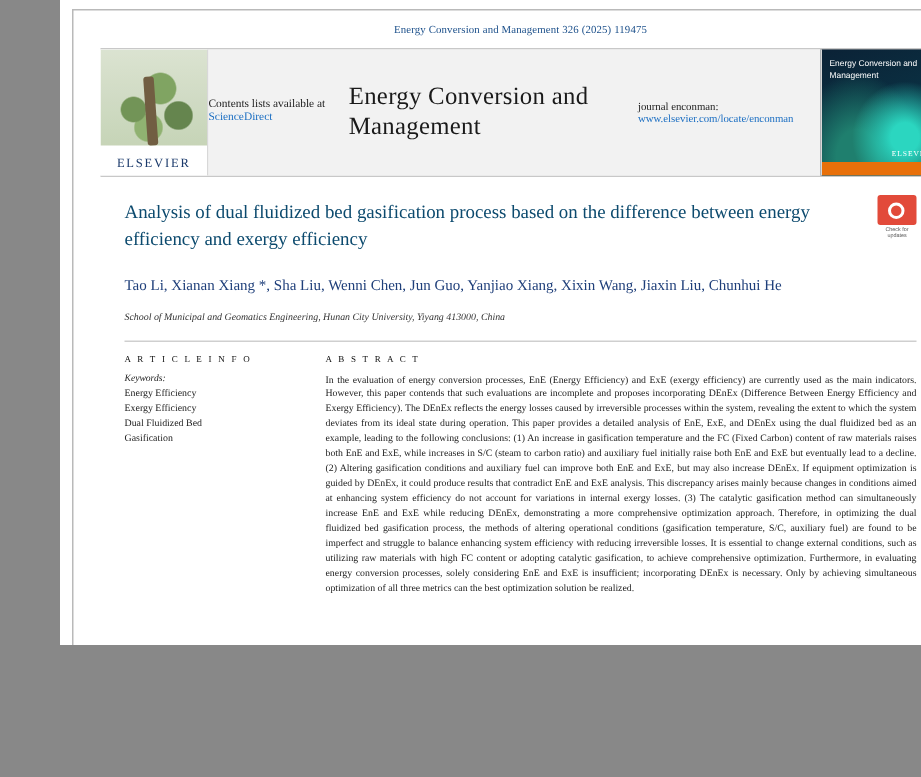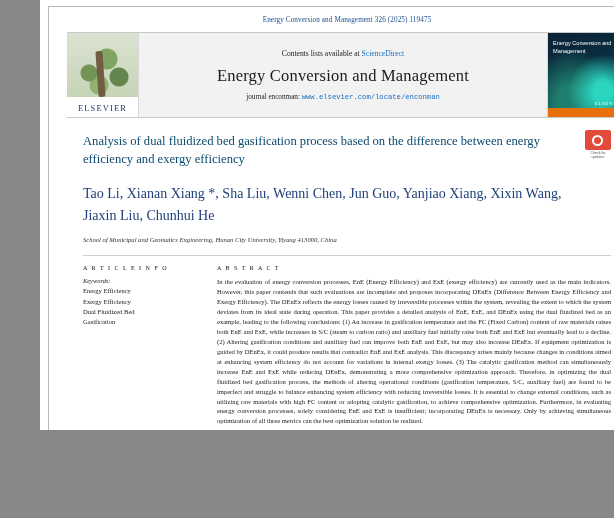--- a/index.html
+++ b/index.html
@@ -50,21 +50,21 @@
     background: #fff;
   }
   .masthead-inner {
     position: absolute;
     left: 72px;
     right: 80px;
     top: 0;
     bottom: 0;
     background: #f2f2f2;
     display: flex;
-    flex-direction: column;
+    flex-direction: row;
     align-items: center;
     justify-content: center;
   }
   .contents-line {
     font-size: 7.6px;
     color: #222;
     margin-bottom: 4px;
   }
   .contents-line .sd {
     color: #1b6ec2;
@@ -74,21 +74,20 @@
     color: #1a1a1a;
     letter-spacing: 0.2px;
     margin: 4px 0 7px 0;
   }
   .homepage-line {
     font-size: 7.2px;
     color: #222;
   }
   .homepage-line .url {
     color: #1b6ec2;
-    font-family: Liberation Mono, monospace;
   }
 
   
   .elsevier-box {
     position: absolute;
     left: 0;
     top: 0;
     width: 72px;
     height: 84px;
     box-sizing: border-box;
@@ -210,21 +209,21 @@
     font-size: 3.6px;
     color: #555;
     line-height: 1.25;
     margin-top: 1px;
     font-family: "Liberation Sans", sans-serif;
   }
 
   
   .authors {
     margin: 14px 34px 0 34px;
-    font-size: 14px;
+    font-size: 10px;
     color: #1f3f7a;
     line-height: 1.6;
     max-width: 500px;
   }
   .affiliation {
     margin: 9px 34px 0 34px;
     font-size: 6.6px;
     font-style: italic;
     color: #333;
   }

